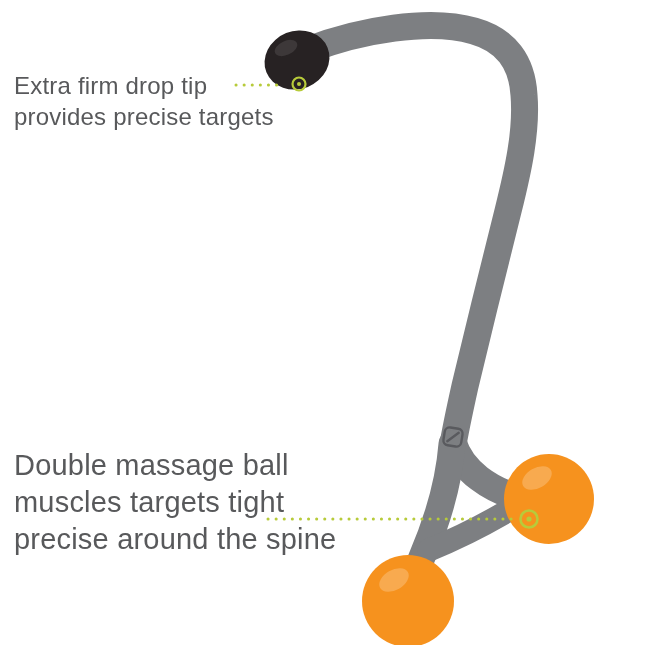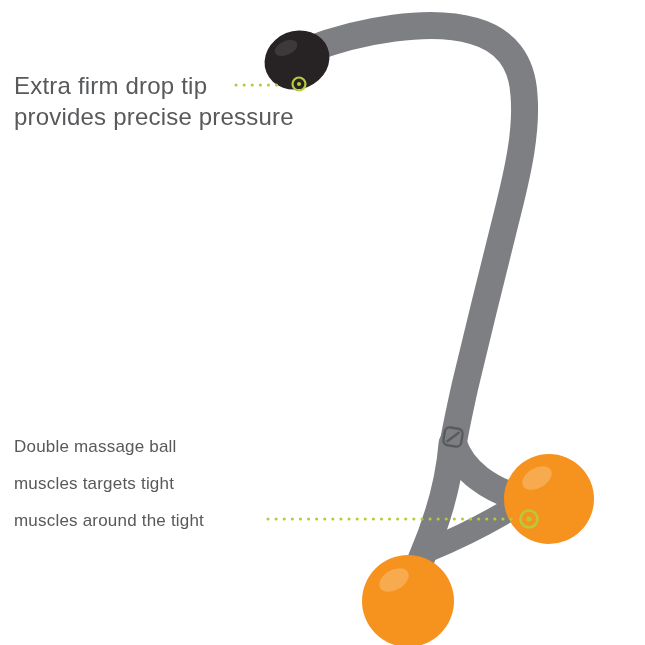--- a/index.html
+++ b/index.html
@@ -9,21 +9,21 @@
   }
   .stage{
     position:relative;width:645px;height:645px;background:#ffffff;overflow:hidden;
   }
   .stage svg{position:absolute;left:0;top:0;}
   .annotation{
     position:absolute;color:#58595b;letter-spacing:0.2px;
   }
   .annotation .line{white-space:nowrap;}
   #annotation-top{left:14px;top:70px;font-size:24px;line-height:31px;}
-  #annotation-bottom{left:14px;top:428px;font-size:17px;line-height:37px;}
+  #annotation-bottom{left:14px;top:447px;font-size:29px;line-height:37px;}
 </style>
 </head>
 <body>
 
 <div class="stage">
 
   <svg width="645" height="645" viewBox="0 0 645 645">
 
     <path d="M 308 50 C 360 30, 430 18, 474 31
              C 506 40, 522 62, 524 95
@@ -55,22 +55,22 @@
 
     <circle cx="408" cy="601" r="46" fill="#f6921e"></circle>
     <ellipse cx="394" cy="580" rx="16" ry="10" transform="rotate(-30 394 580)" fill="#ffffff" opacity="0.22"></ellipse>
 
     <path d="M 236 85 L 284 85" fill="none" stroke-width="3" stroke-linecap="round" stroke-dasharray="0.1 8" stroke="#b7cb3a"></path>
     <path d="M 268 519 L 512 519" fill="none" stroke-width="3" stroke-linecap="round" stroke-dasharray="0.1 8" stroke="#b7cb3a"></path>
   </svg>
 
   <div class="annotation" id="annotation-top">
     <div class="line">Extra firm drop tip</div>
-    <div class="line">provides precise pressure</div>
+    <div class="line">provides precise targets</div>
   </div>
 
   <div class="annotation" id="annotation-bottom">
     <div class="line">Double massage ball</div>
     <div class="line">muscles targets tight</div>
-    <div class="line">muscles around the tight</div>
+    <div class="line">precise around the spine</div>
   </div>
 
 </div>
 
 </body></html>

